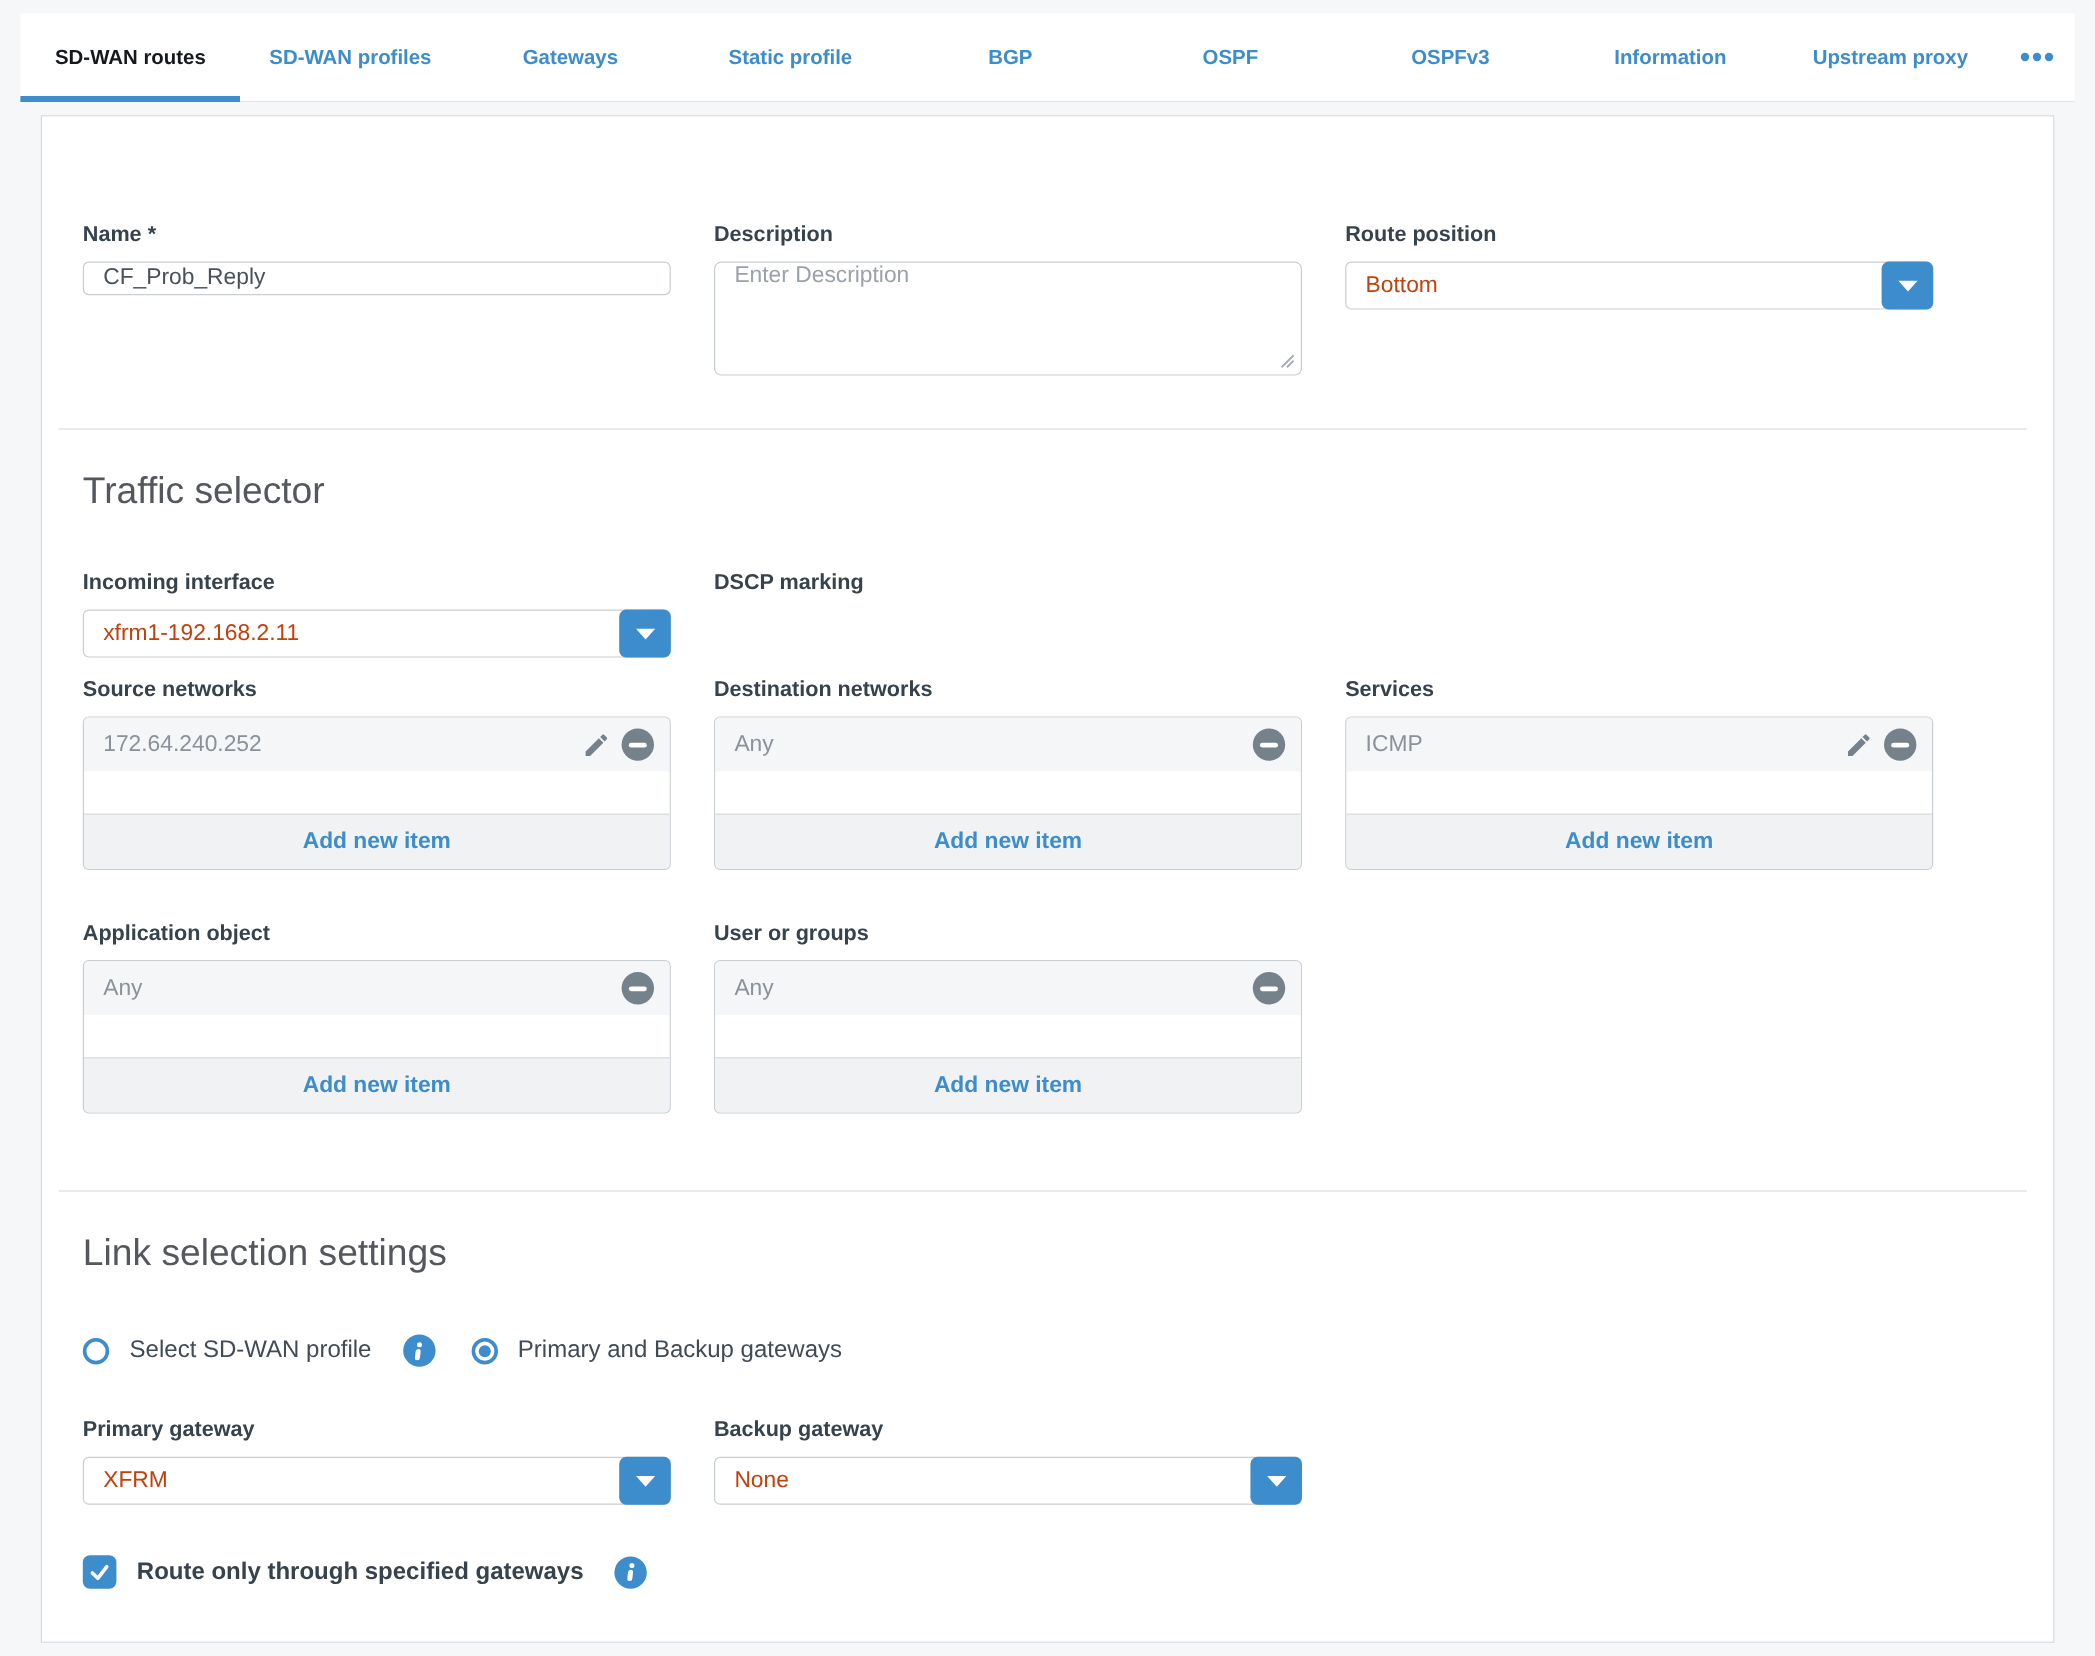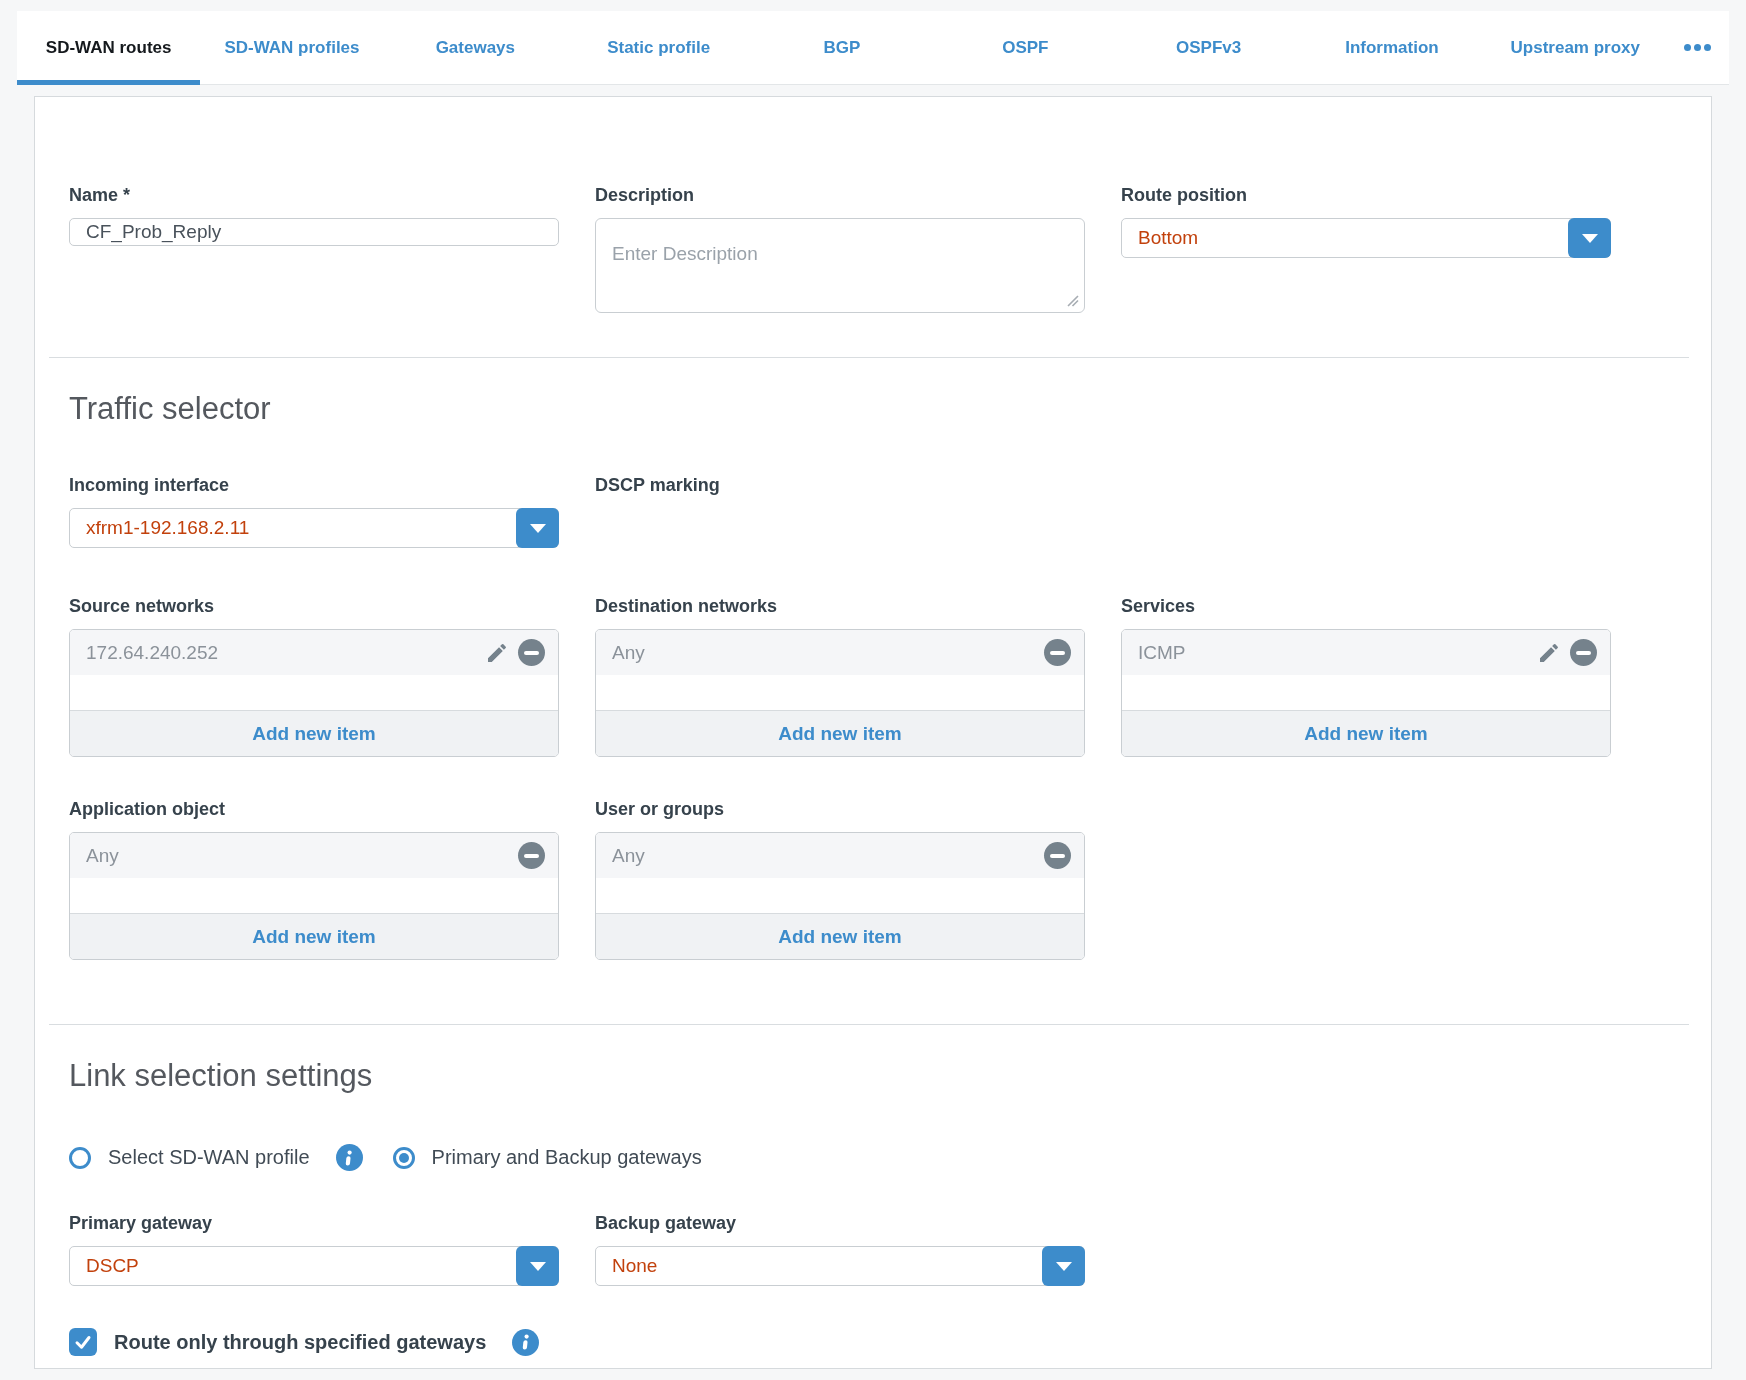--- a/index.html
+++ b/index.html
@@ -95,21 +95,21 @@
     background: #fff;
     outline: none;
   }
 
   .textarea-wrap { position: relative; }
   textarea.desc {
     width: 100%;
     height: 95px;
     border: 1px solid #c9ced2;
     border-radius: 6px;
-    padding: 24px 16px;
+    padding: 0 16px;
     font-size: 19px;
     color: #49525b;
     font-family: inherit;
     resize: none;
     outline: none;
     display: block;
   }
   textarea.desc::placeholder { color: #9aa2aa; }
   .resize-grip { position: absolute; right: 6px; bottom: 6px; }
 
@@ -207,21 +207,21 @@
   .divider.d2 { margin-top: 64px; }
   .section-heading {
     font-size: 31px;
     font-weight: 400;
     color: #54585e;
     line-height: 36px;
     margin-top: 33px;
   }
 
   .row-iface { margin-top: 48px; }
-  .row-networks { margin-top: 48px; }
+  .row-networks { margin-top: 16px; }
   .row-appuser { margin-top: 42px; }
   .row-gateways { margin-top: 42px; }
 
   
   .radio-row { margin-top: 50px; display: flex; align-items: center; }
   .radio {
     width: 22px; height: 22px;
     border: 3px solid #3d8ccb;
     border-radius: 50%;
     background: #fff;
@@ -436,21 +436,21 @@
         </svg>
     </span>
     <span class="radio selected gap-radio2"></span>
     <span class="radio-label">Primary and Backup gateways</span>
   </div>
 
   <div class="grid3 row-gateways">
     <div>
       <span class="field-label">Primary gateway</span>
       <div class="select">
-        <span class="value">DSCP</span>
+        <span class="value">XFRM</span>
         <span class="caret-btn">
             <span class="tri"></span>
           </span>
       </div>
     </div>
     <div>
       <span class="field-label">Backup gateway</span>
       <div class="select">
         <span class="value">None</span>
         <span class="caret-btn">

